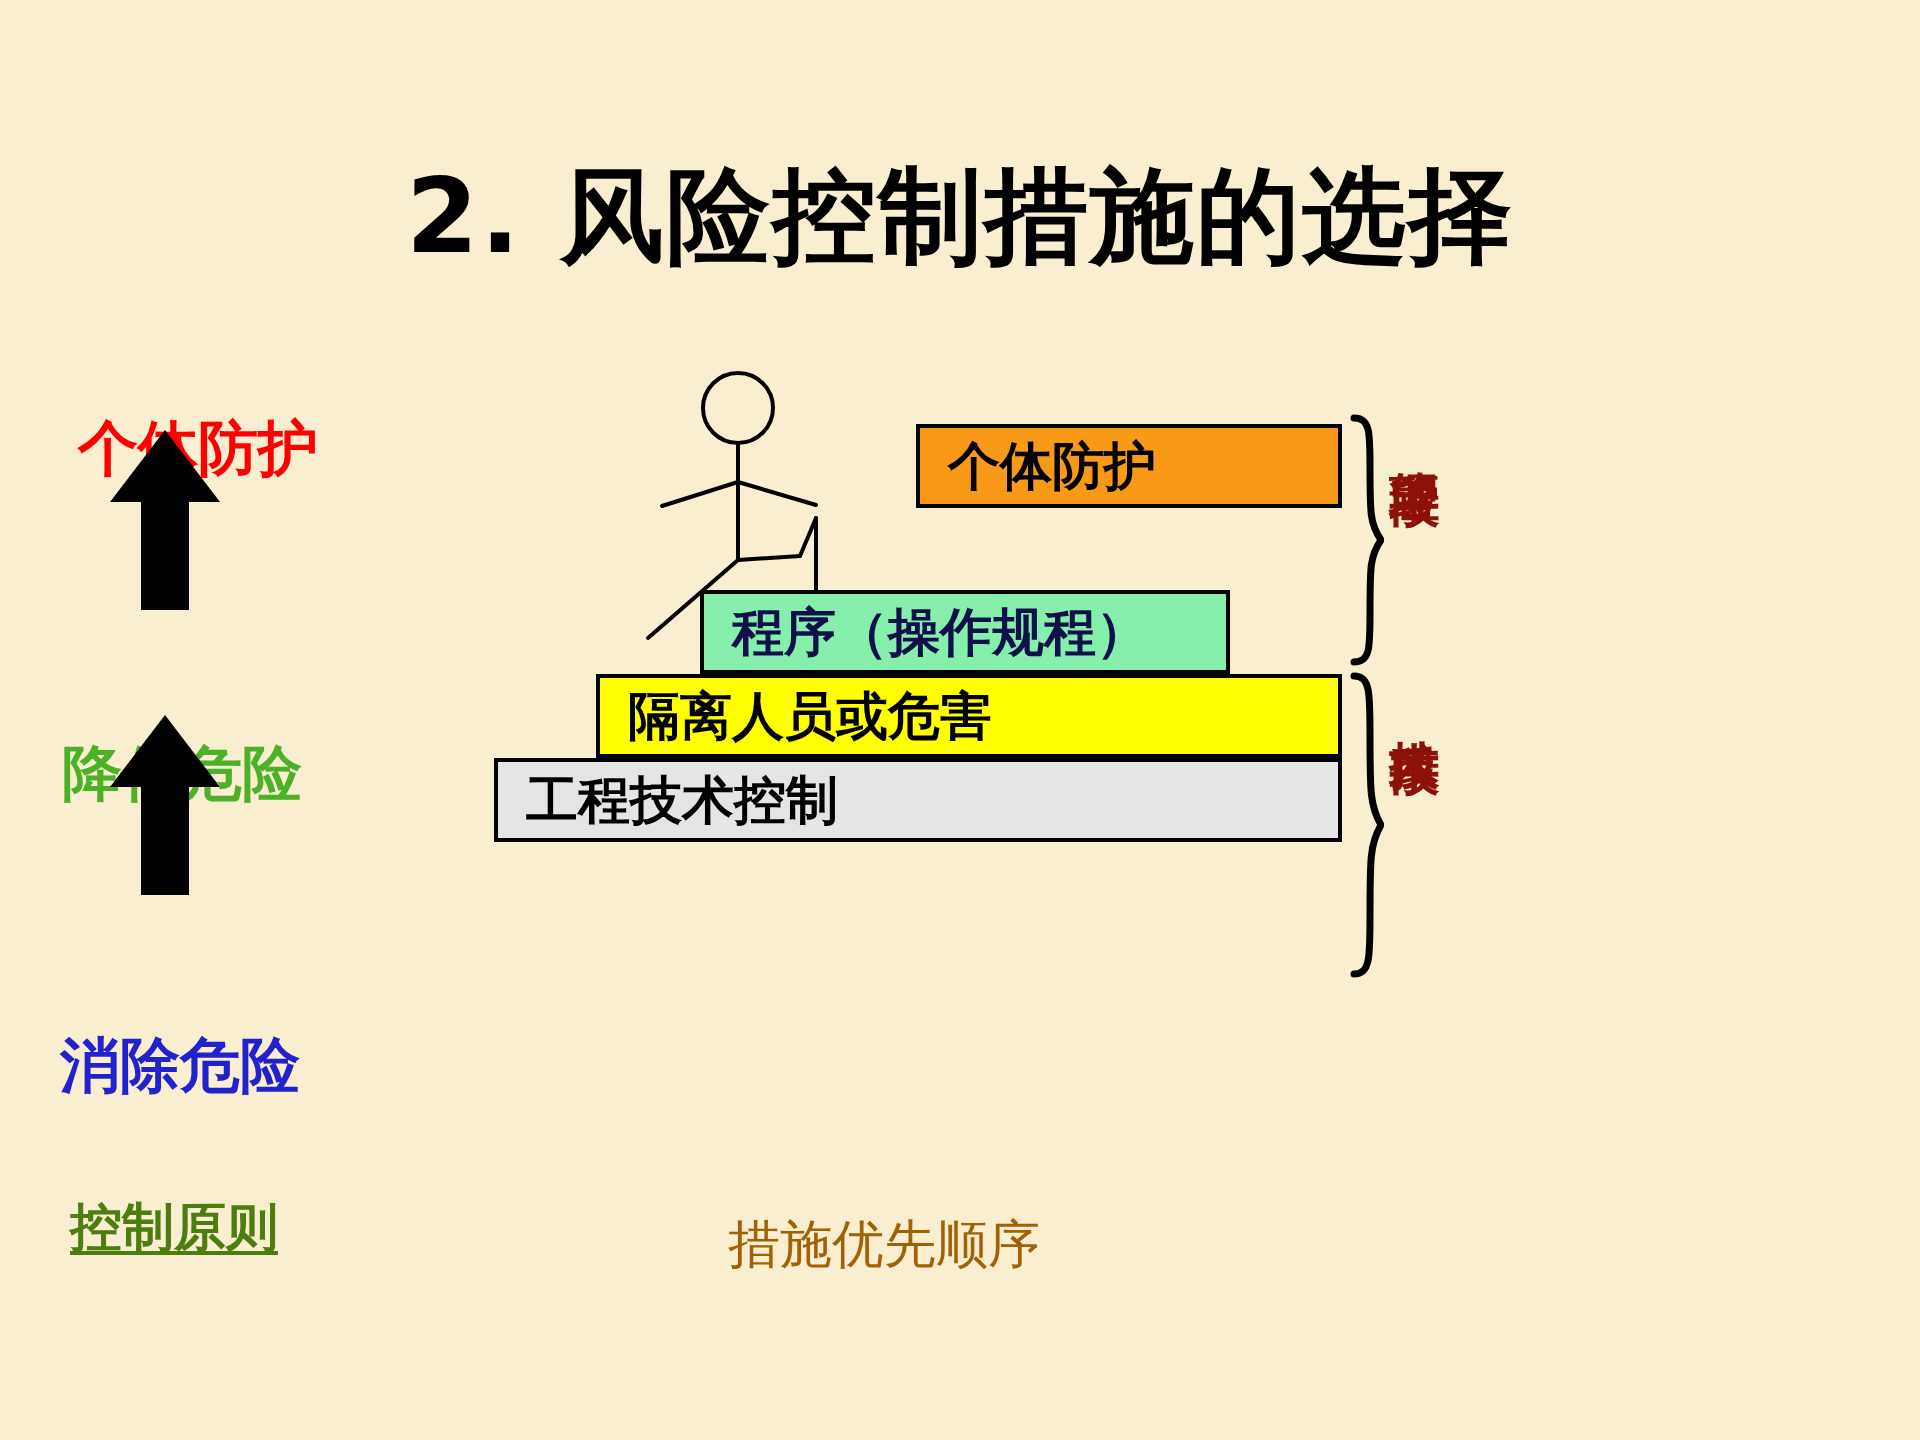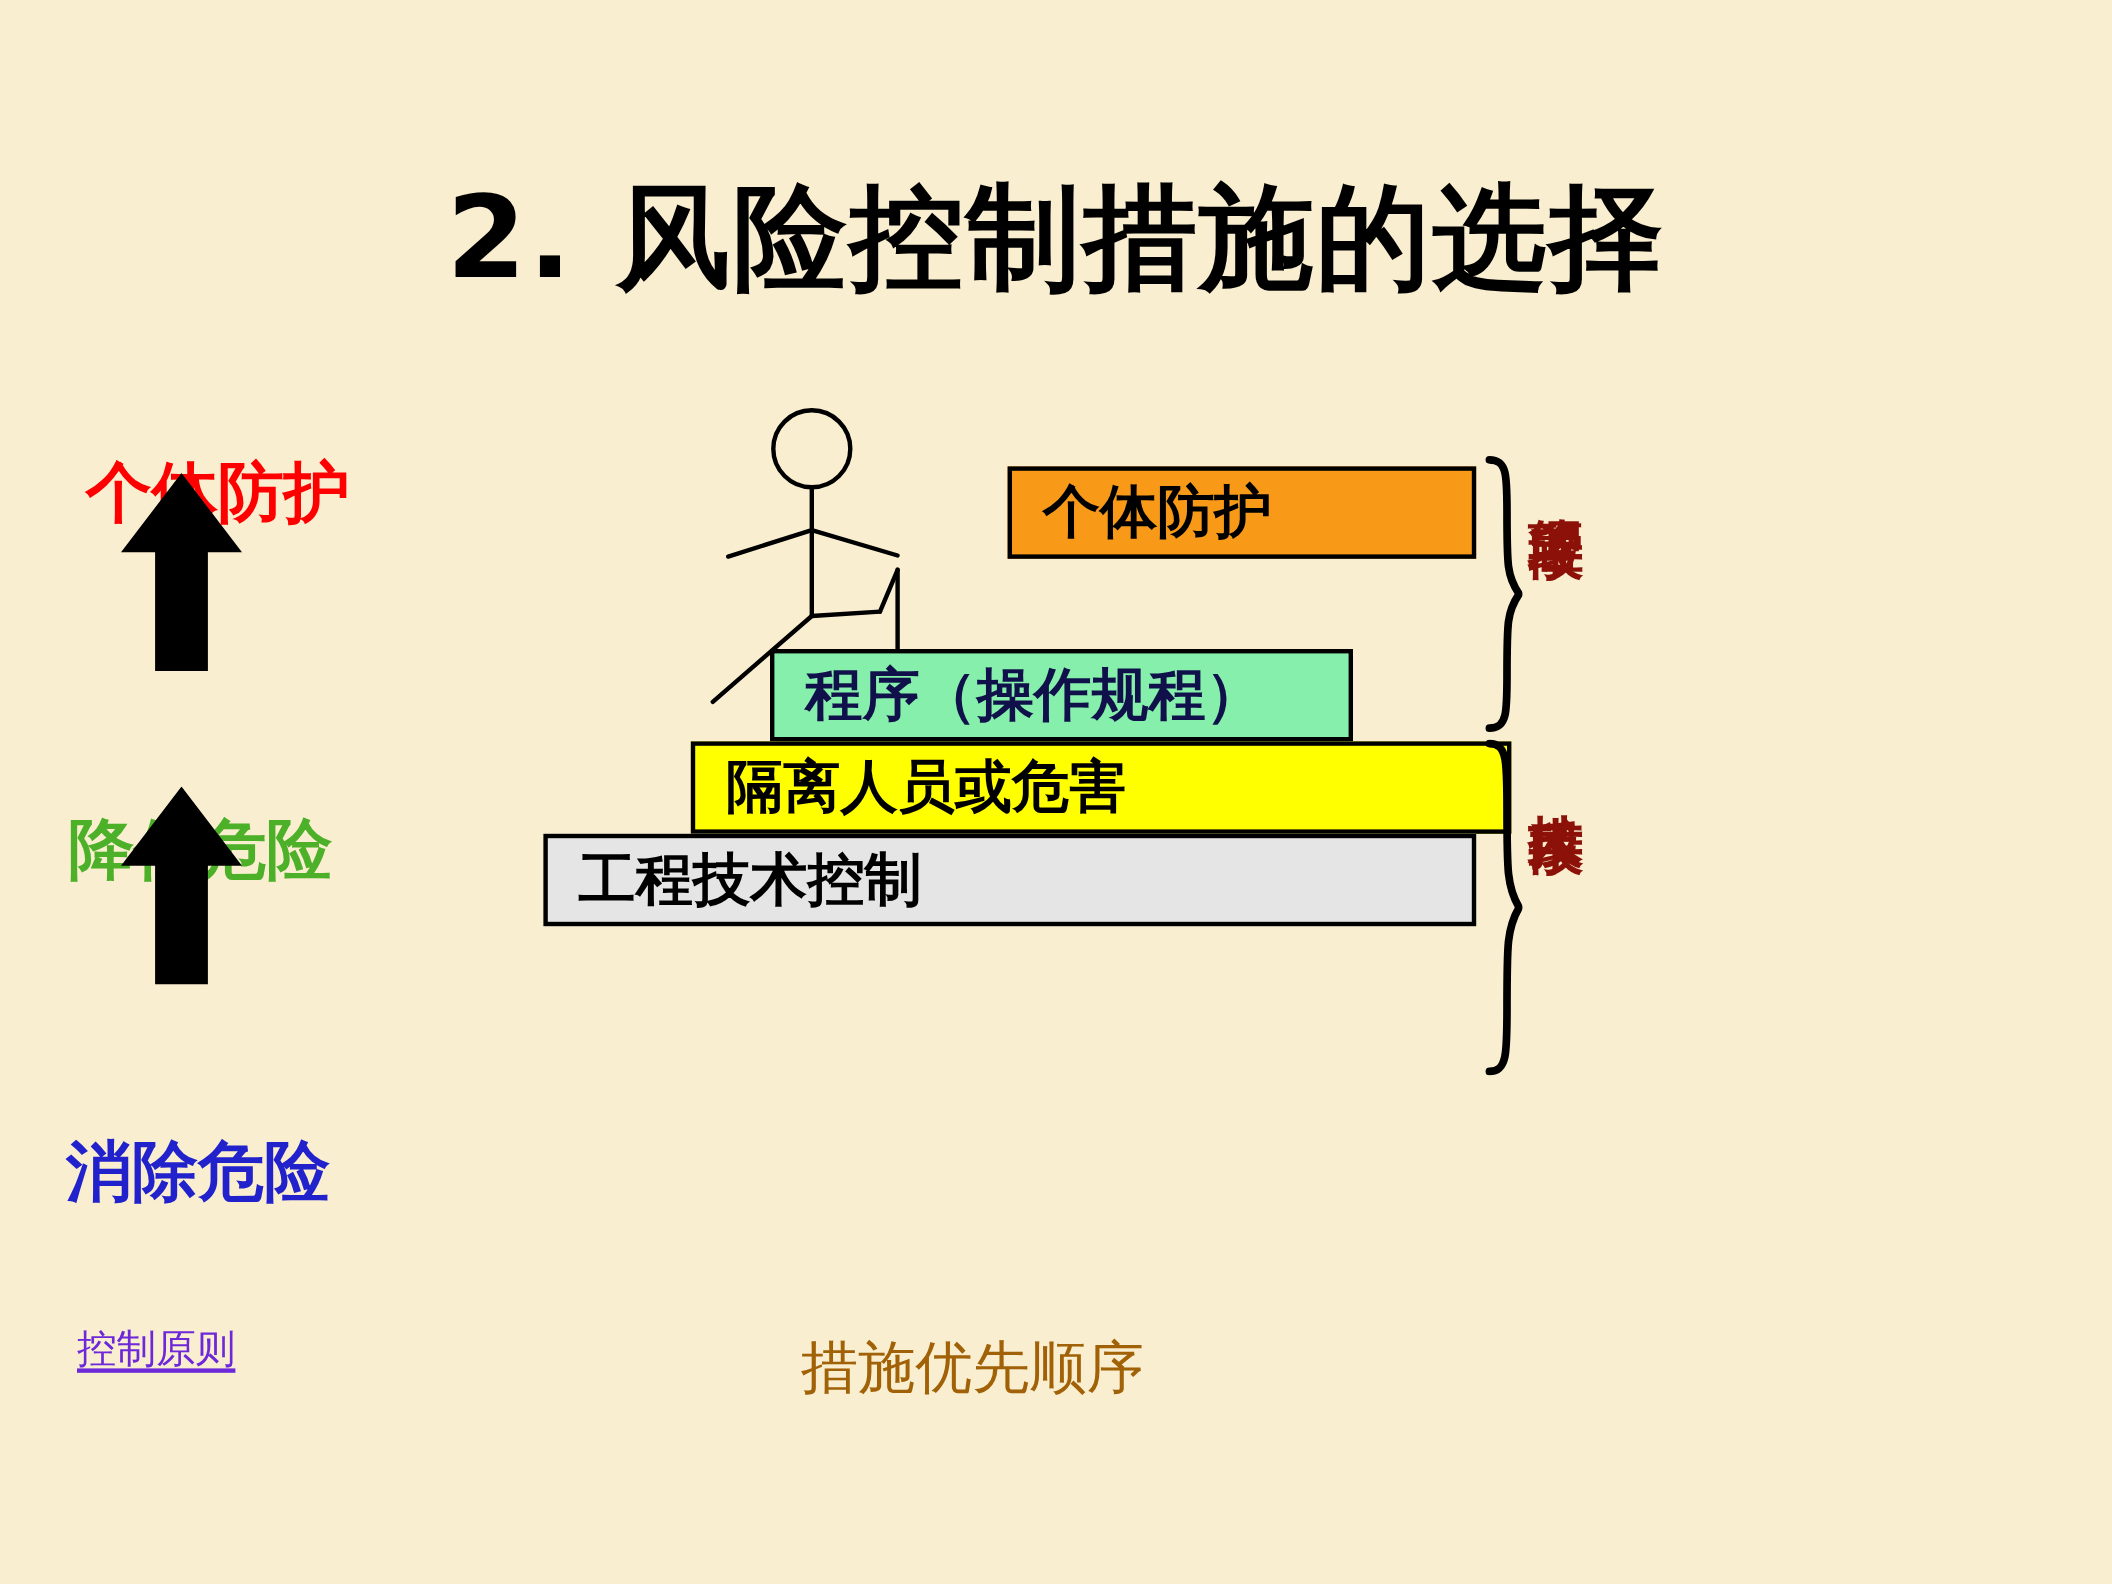--- a/index.html
+++ b/index.html
@@ -41,24 +41,24 @@
     white-space: nowrap;
   }
   #principle-ppe   { left: 78px;  top: 415px; color: #ff0000; }
   #principle-reduce{ left: 62px;  top: 740px; color: #4db029; }
   #principle-elim  { left: 60px;  top: 1032px; color: #2222cc; }
 
   #principle-heading {
     position: absolute;
     left: 70px; top: 1198px;
     font-family: "DejaVu Serif", "Liberation Serif", serif;
-    font-weight: normal;
-    font-size: 36px;
-    line-height: 58px;
-    color: #6d28d9;
+    font-weight: bold;
+    font-size: 52px;
+    line-height: 58px;
+    color: #4d7c0f;
     text-decoration: underline;
     text-decoration-thickness: 4px;
     text-underline-offset: 6px;
     white-space: nowrap;
   }
 
   
   .up-arrow { position: absolute; }
   #arrow-upper { left: 110px; top: 430px; }
   #arrow-lower { left: 110px; top: 715px; }
@@ -81,21 +81,21 @@
     font-size: 52px;
     line-height: 58px;
     color: #000000;
     white-space: nowrap;
     padding-left: 28px;
   }
 
   #step-ppe        { left: 916px; top: 424px; width: 426px; height: 84px; background: #f89a18; }
   #step-time       { left: 806px; top: 508px; width: 536px; height: 82px; background: #f89a18; }
   #step-procedure  { left: 700px; top: 590px; width: 530px; height: 84px; background: #86efac; }
-  #step-isolate    { left: 628px; top: 674px; width: 746px; height: 84px; background: #ffff00; }
+  #step-isolate    { left: 596px; top: 674px; width: 746px; height: 84px; background: #ffff00; }
   #step-engineer   { left: 494px; top: 758px; width: 848px; height: 84px; background: #e5e5e5; }
   #step-substitute { left: 382px; top: 822px; width: 960px; height: 92px; background: #00ffff; }
   #step-eliminate  { left: 282px; top: 906px; width: 1060px; height: 84px; background: #00ffff; }
 
   #step-substitute .step-label { padding-left: 32px; }
   #step-eliminate  .step-label { padding-left: 26px; }
   #step-procedure  .step-label { color: #10104a; }
 
   
   .bracket { position: absolute; }

